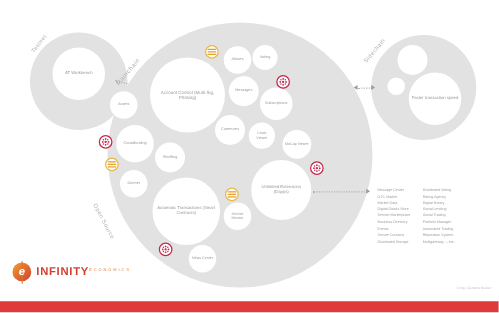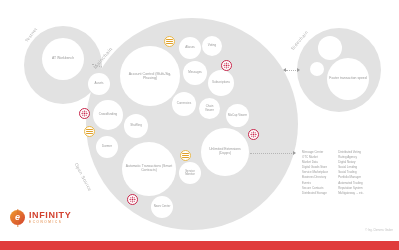--- a/index.html
+++ b/index.html
@@ -78,21 +78,21 @@
     display:flex;align-items:center;justify-content:center;
     color:#fff;font-size:9px;font-weight:bold;font-style:italic;
     position:relative;
   }
   .logo-mark:after{
     content:"";position:absolute;left:50%;top:-1.5px;
     width:1.4px;height:18px;background:#d8742e;transform:translateX(-50%);
     opacity:.85;
   }
   .logo-mark b{position:relative;z-index:2;line-height:1;}
-  .logo-text{display:flex;flex-direction:column;line-height:1;}
+  .logo-text{display:flex;flex-direction:row;line-height:1;}
   .logo-main{font-size:9px;font-weight:bold;letter-spacing:.6px;color:#d2412f;}
   .logo-sub{font-size:3.1px;letter-spacing:1.6px;color:#e0823a;margin-top:1.5px;}
 
   .copyright{position:absolute;right:6px;top:229px;font-size:2.7px;color:#c2c2c2;}
   .bottombar{position:absolute;left:0;right:0;bottom:0;height:9px;background:#e03b3b;}
 </style>
 </head>
 <body>
 
 <div class="stage">

